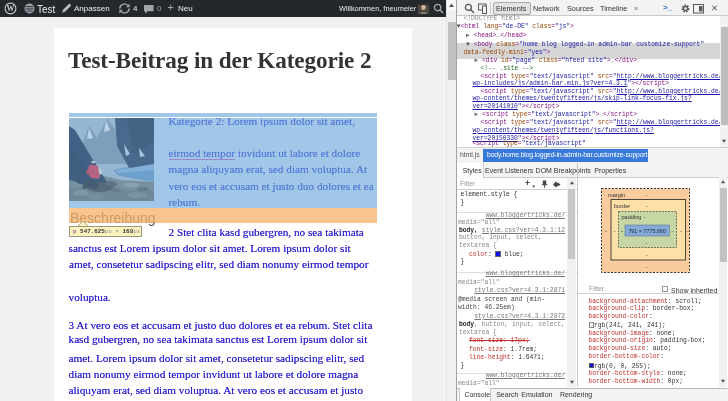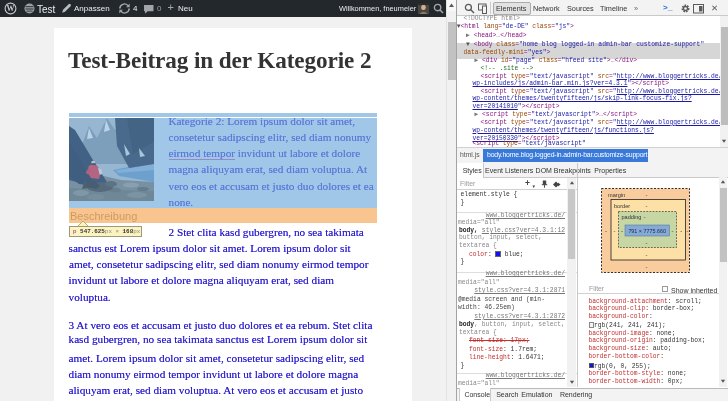--- a/index.html
+++ b/index.html
@@ -76,35 +76,33 @@
 <ellipse cx="42" cy="66" rx="6" ry="3" fill="#53514b"></ellipse>
 <path d="M15 64 q4-3 8-1 l4 6 l-14 2z" fill="#38362f"></path>
 <path d="M18 61 l8 2 l5 5 l-4 3 l-10-3z" fill="#302f34"></path>
 <path d="M19.5 48.5 q2-2.5 4.5-2 l5 2 l2.5 7 l-1.5 5.5 l-8-1 l-3.5-5z" fill="#e03c4e"></path>
 <path d="M19.5 50 l-2.8 4.5 l1.8 2 l3.5-2.7z" fill="#d23848"></path>
 <circle cx="24.3" cy="45" r="2.3" fill="#3a3336"></circle>
 <path d="M22.2 43.7 q2.2-1.8 4.4 0 l-0.3 1.4 l-3.9 0.2z" fill="#d9d5cd"></path>
 <path d="M29 50 l3.5 1.5 l0.8 4.5 l-2.6 0.8z" fill="#e8e2d6"></path>
 </svg>
 <div class="s" style="left:168.5px;top:115.7px">Kategorie 2: Lorem ipsum dolor sit amet,</div>
-<div class="s" style="left:168.5px;top:131.9px">consetetur sadipscing elitr, sed diam nonumy</div>
 <div class="s" style="left:168.5px;top:148.1px"><span style="border-bottom:1px solid #ec4899">eirmod tempor</span> invidunt ut labore et dolore</div>
 <div class="s" style="left:168.5px;top:164.3px">magna aliquyam erat, sed diam voluptua. At</div>
 <div class="s" style="left:168.5px;top:180.5px">vero eos et accusam et justo duo dolores et ea</div>
-<div class="s" style="left:168.5px;top:196.7px">none.</div>
-<div class="t" style="left:70px;top:211px;font-size:11px;color:#59523f">Beschreibung</div>
+<div class="s" style="left:168.5px;top:196.7px">rebum.</div>
+<div class="t" style="left:70px;top:211px;font-size:14px;color:#59523f">Beschreibung</div>
 <div class="ab" style="left:68.5px;top:113.3px;width:308px;height:4.2px;background:rgba(111,168,220,0.66)"></div>
 <div class="ab" style="left:153.5px;top:117.5px;width:223px;height:83px;background:rgba(111,168,220,0.66)"></div>
 <div class="ab" style="left:68.5px;top:200.5px;width:308px;height:7.8px;background:rgba(111,168,220,0.66)"></div>
 <div class="ab" style="left:68.5px;top:117.5px;width:85px;height:83px;background:rgba(111,168,220,0.38)"></div>
 <div class="ab" style="left:68.5px;top:208.3px;width:308px;height:15.1px;background:rgba(246,178,107,0.75)"></div>
 <div class="s" style="left:168.5px;top:226.7px">2 Stet clita kasd gubergren, no sea takimata</div>
 <div class="s" style="left:68.5px;top:242.9px">sanctus est Lorem ipsum dolor sit amet. Lorem ipsum dolor sit</div>
 <div class="s" style="left:69px;top:259.1px">amet, consetetur sadipscing elitr, sed diam nonumy eirmod tempor</div>
-<div class="s" style="left:68.5px;top:275.3px">invidunt ut labore et dolore magna aliquyam erat, sed diam</div>
 <div class="s" style="left:68.5px;top:291.5px">voluptua.</div>
 <div class="s" style="left:68.5px;top:320.4px">3 At vero eos et accusam et justo duo dolores et ea rebum. Stet clita</div>
 <div class="s" style="left:68.5px;top:334px">kasd gubergren, no sea takimata sanctus est Lorem ipsum dolor sit</div>
 <div class="s" style="left:68.5px;top:352.8px">amet. Lorem ipsum dolor sit amet, consetetur sadipscing elitr, sed</div>
 <div class="s" style="left:68.5px;top:369.0px">diam nonumy eirmod tempor invidunt ut labore et dolore magna</div>
 <div class="s" style="left:68.5px;top:385.2px">aliquyam erat, sed diam voluptua. At vero eos et accusam et justo</div>
 <svg class="ab" style="left:75px;top:221.3px" width="16" height="6" viewBox="0 0 16 6">
       <path d="M8 0 L14 6 L2 6z" fill="#fbf3c0" stroke="#9d9877" stroke-width="0.8"></path>
     </svg>
 <div class="ab" style="left:69.4px;top:226.2px;width:73px;height:11px;background:#fbf3c0;border:1px solid #9d9877"></div>

